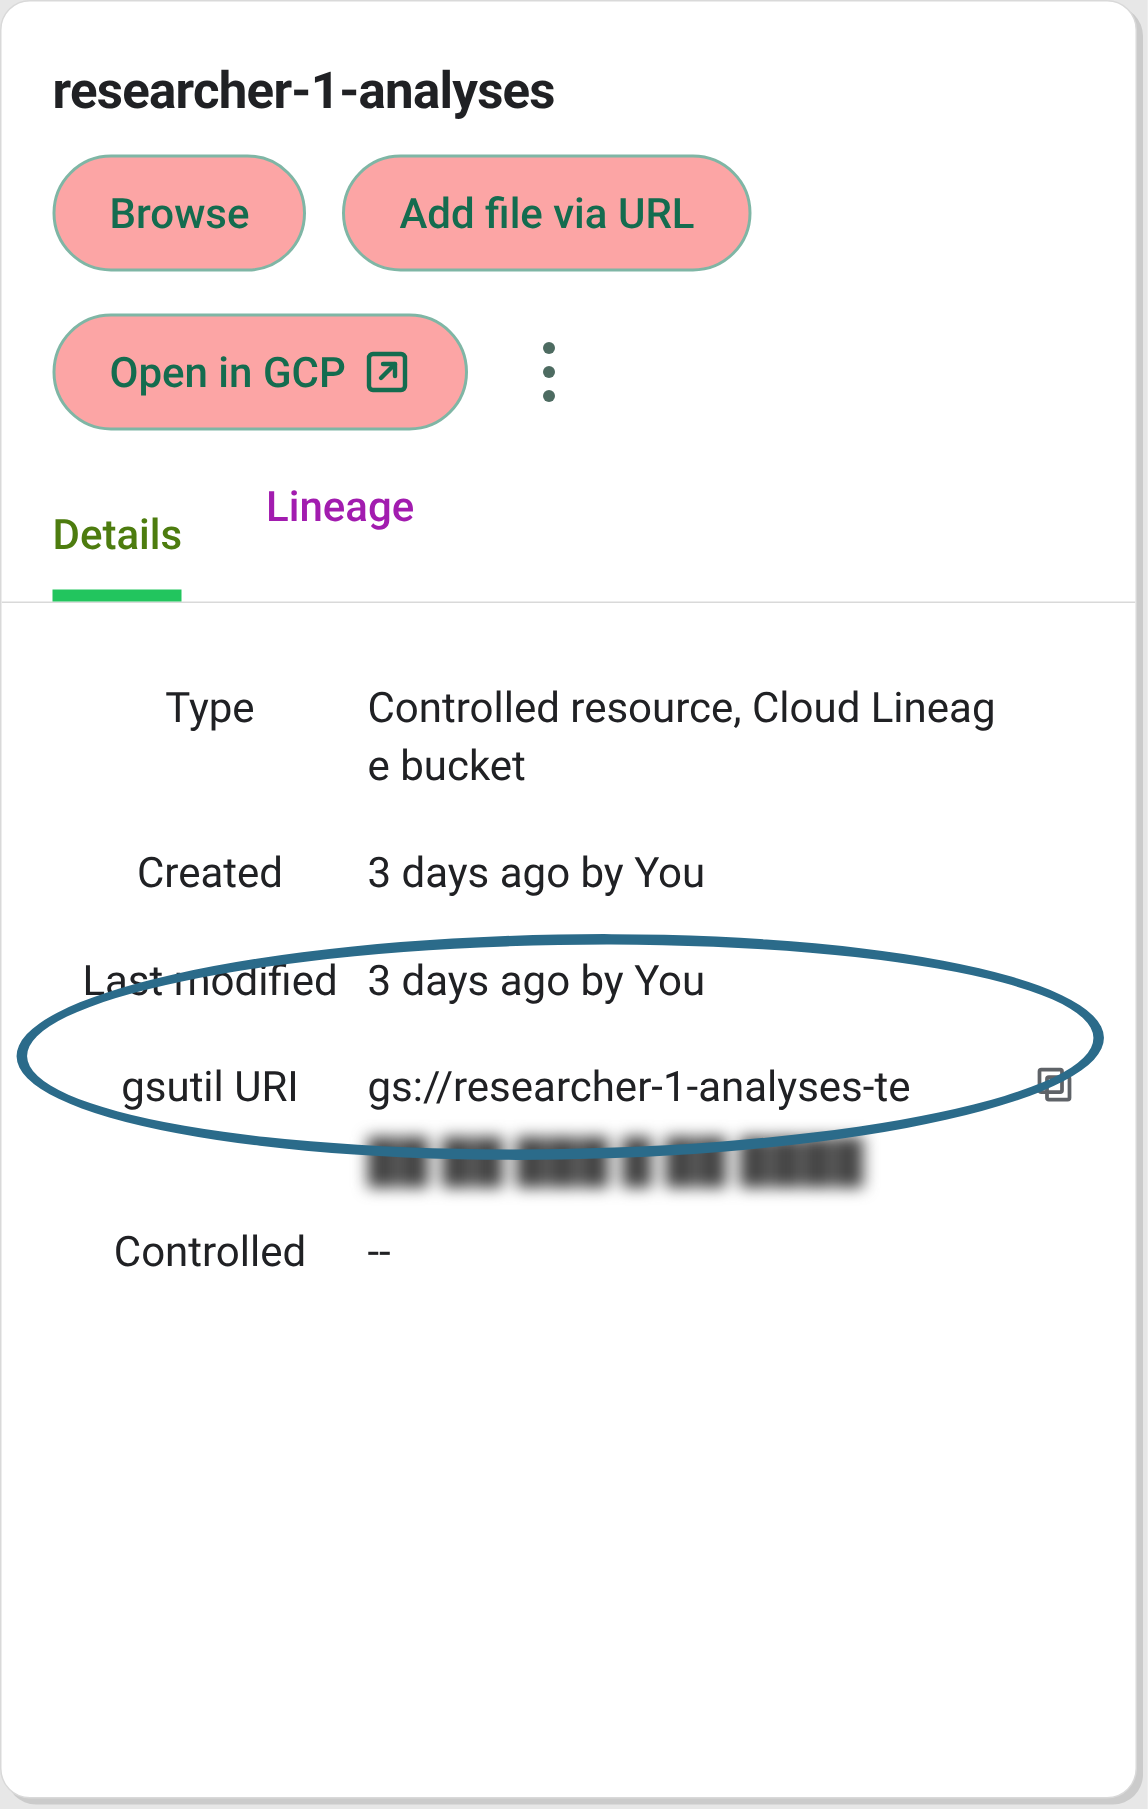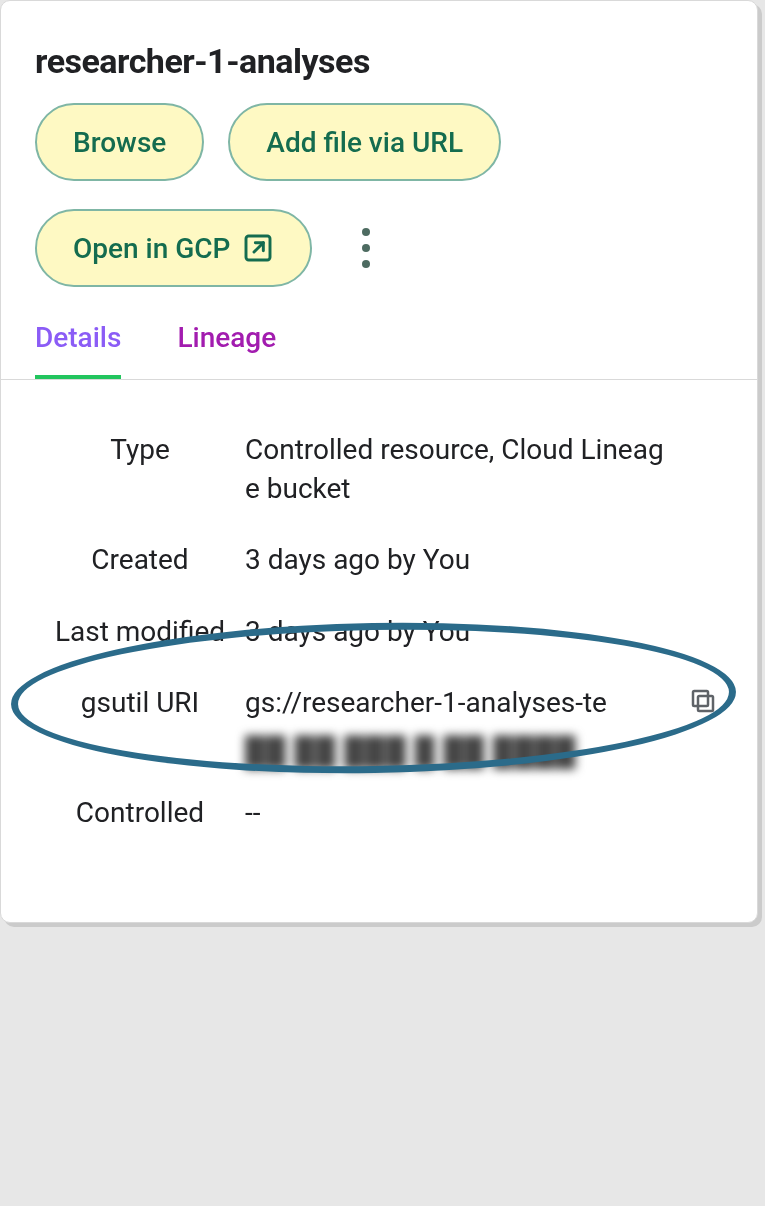--- a/index.html
+++ b/index.html
@@ -6,24 +6,24 @@
   html, body {
     margin: 0; padding: 0;
     width: 765px; height: 1206px;
     font-family: -apple-system, BlinkMacSystemFont, "Segoe UI", Roboto, Helvetica, Arial, sans-serif;
     background: #e7e7e7;
     color: #202124;
   }
   .panel {
     position: relative;
     width: 758px;
-    height: 923px;
+    height: 1199px;
     background: #fff;
     border: 1px solid #d9d9d9;
-    border-radius: 10px;
+    border-radius: 20px;
     box-shadow: 4px 4px 0 0 rgba(0,0,0,0.12);
     overflow: hidden;
   }
 
   .title {
     font-size: 34px;
     font-weight: 700;
     letter-spacing: -0.5px;
     padding: 40px 34px 22px 34px;
     color: #202124;
@@ -37,21 +37,21 @@
     align-items: center;
   }
   .pill-btn {
     display: inline-flex;
     align-items: center;
     gap: 12px;
     height: 78px;
     padding: 0 36px;
     border: 2px solid #7fb6a5;
     border-radius: 40px;
-    background: #fef9c3;
+    background: #fca5a5;
     color: #146c4f;
     font-size: 28px;
     font-weight: 500;
     cursor: pointer;
     user-select: none;
   }
   .ext-icon { display:inline-flex; }
   .kebab {
     width: 44px; height: 60px;
     display: inline-flex; align-items:center; justify-content:center;
@@ -68,22 +68,23 @@
   }
   .tab {
     padding-bottom: 20px;
     font-size: 28px;
     color: #a21caf;
     border-bottom: 5px solid transparent;
     cursor: pointer;
     font-weight: 500;
   }
   .tab.active {
-    color: #8b5cf6;
-    border-bottom: 4px solid #22c55e;
+    color: #4d7c0f;
+    border-bottom: 8px solid #22c55e;
+    margin-top: 19px;
   }
 
   .details {
     padding: 34px 34px 0 34px;
   }
   .row {
     display:flex;
     align-items:flex-start;
     padding: 16px 0;
     font-size: 28px;

